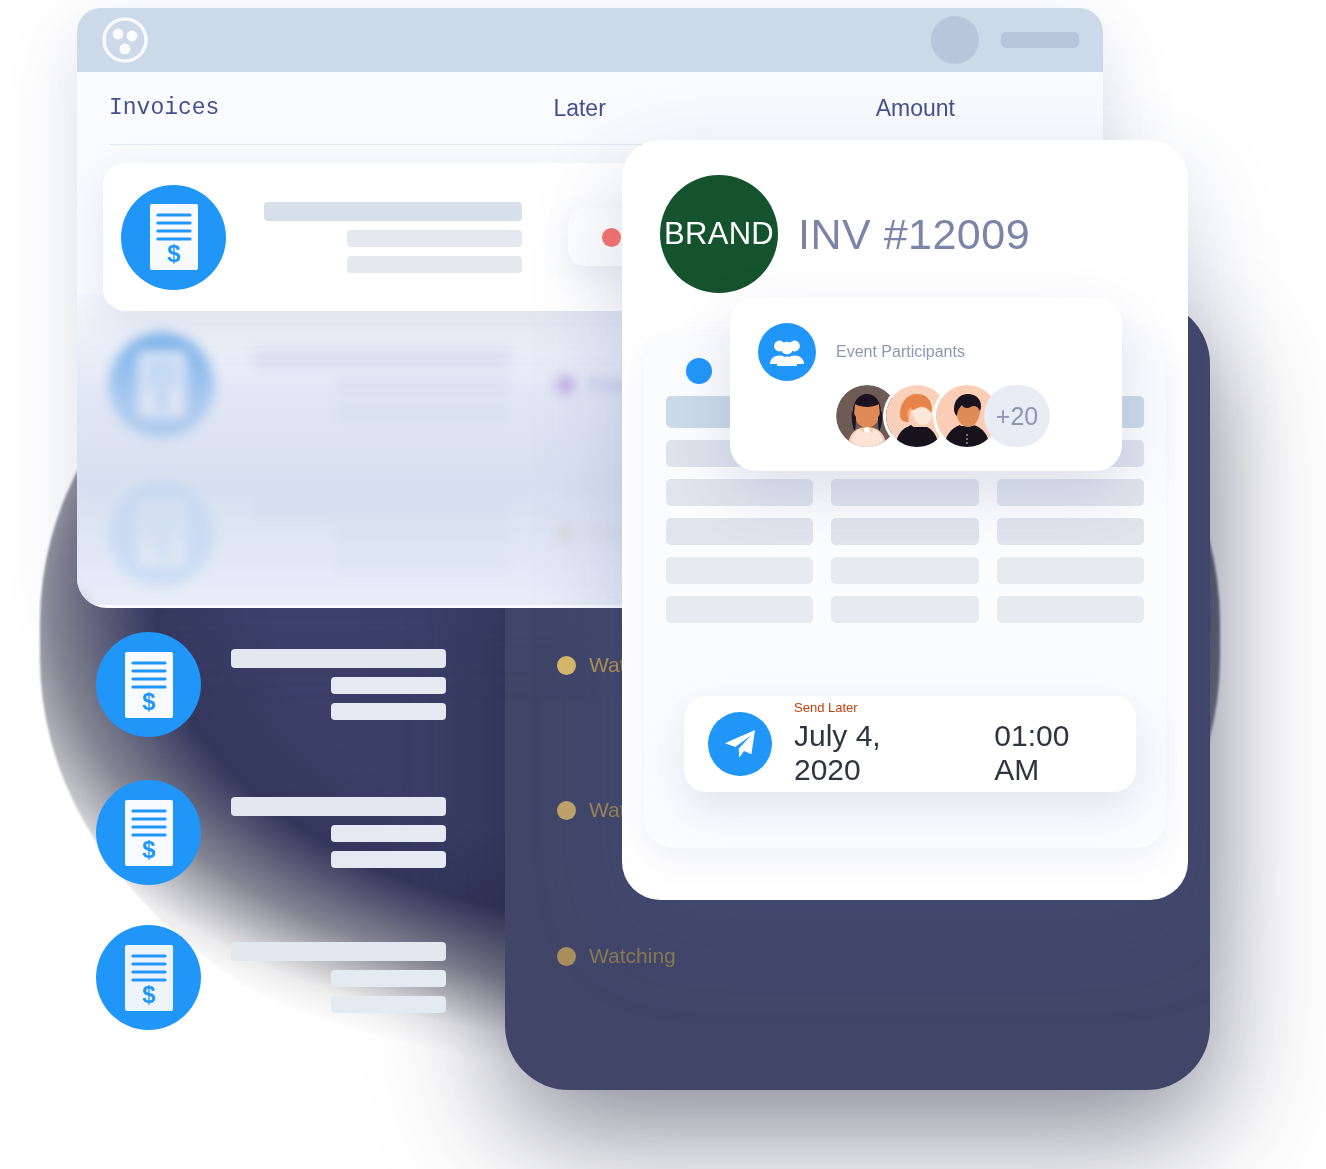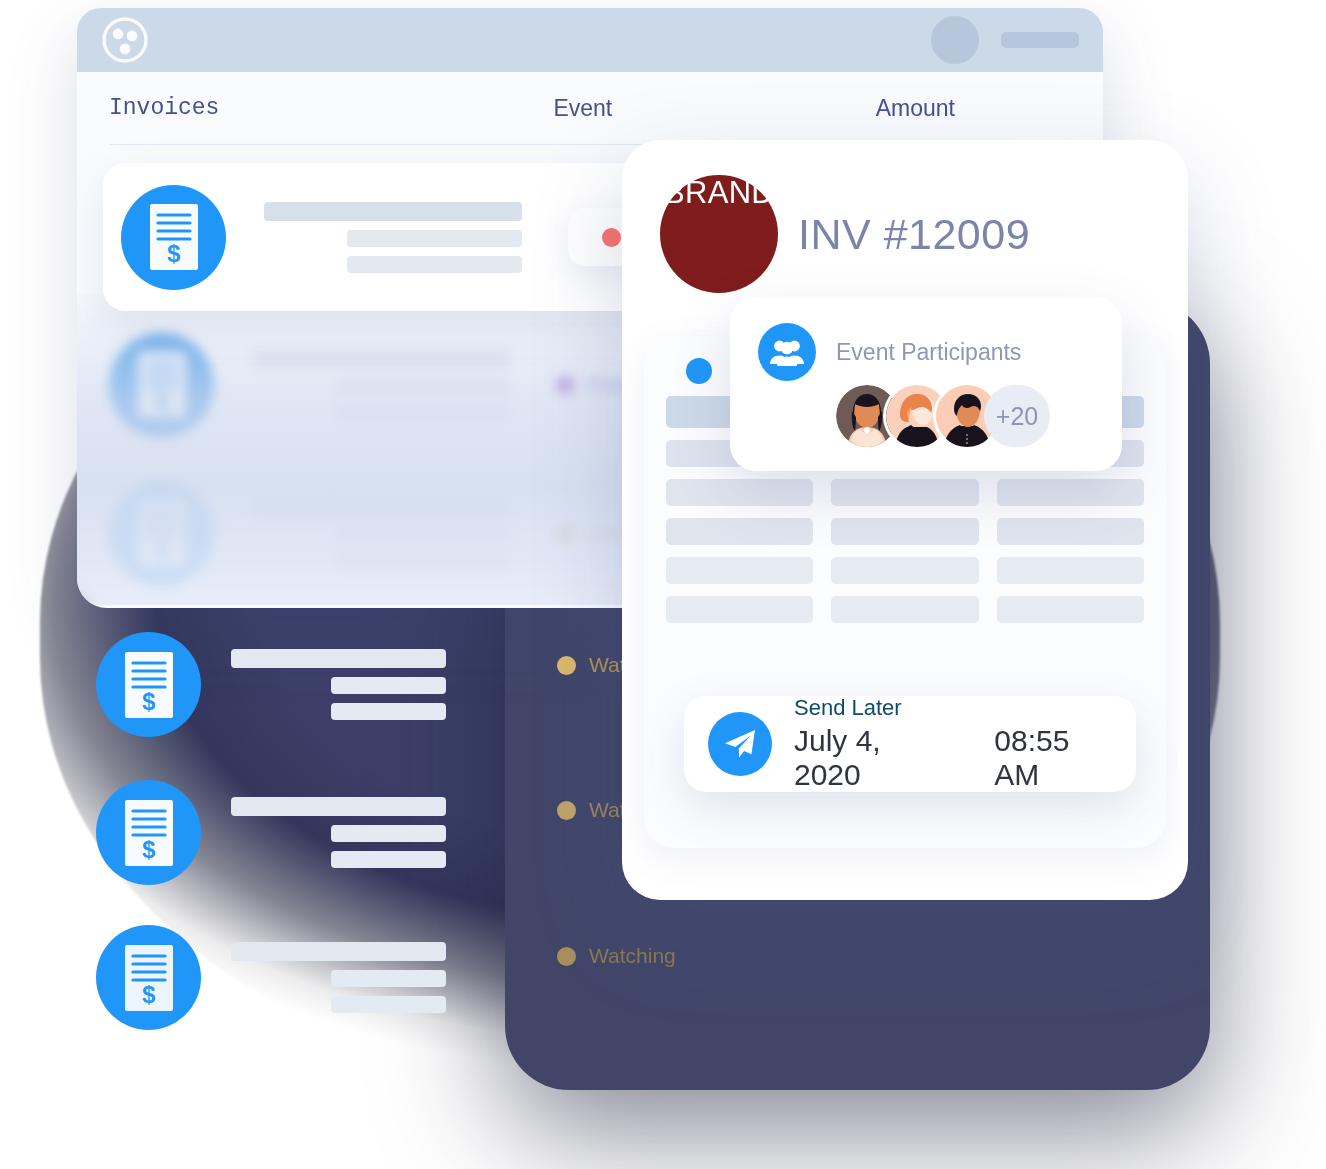--- a/index.html
+++ b/index.html
@@ -201,22 +201,22 @@
     border-radius: 38px;
     box-shadow: 0 34px 90px rgba(70,80,135,0.22);
     z-index: 20;
   }
   .inv-card-head {
     display: flex; align-items: center;
     padding: 35px 0 0 38px;
   }
   .brand-circle {
     width: 118px; height: 118px; border-radius: 50%;
-    background: #7f1d1d;
-    display: flex; justify-content: center;
+    background: #14532d;
+    display: flex; align-items: center; justify-content: center;
     color: #ffffff; font-size: 31px; letter-spacing: 0.3px;
     flex: 0 0 auto;
   }
   .inv-number {
     margin-left: 20px;
     font-size: 43px;
     color: #7a85a8;
     letter-spacing: 0.5px;
   }
 
@@ -264,21 +264,21 @@
     box-shadow: 0 22px 56px rgba(75,90,150,0.17);
     z-index: 30;
   }
   .pt-head { display: flex; align-items: center; gap: 20px; }
   .group-icon {
     width: 58px; height: 58px; border-radius: 50%;
     background: #2196f9;
     display: flex; align-items: center; justify-content: center;
     flex: 0 0 auto;
   }
-  .pt-title { font-size: 23px; color: #8e97b4; }
+  .pt-title { font-size: 16px; color: #8e97b4; }
   .avatar-row {
     display: flex; 
     margin-left: 78px; margin-top: 4px;
   }
   .avatar {
     width: 62px; height: 62px; border-radius: 50%;
     overflow: hidden; flex: 0 0 auto;
     margin-left: -12px;
     box-shadow: 0 0 0 3px #ffffff;
   }
@@ -307,21 +307,21 @@
     padding: 0 24px;
     z-index: 30;
   }
   .send-icon {
     width: 64px; height: 64px; border-radius: 50%;
     background: #2196f9;
     display: flex; align-items: center; justify-content: center;
     flex: 0 0 auto;
   }
   .send-texts { margin-left: 22px; flex: 1 1 auto; }
-  .send-label { font-size: 22px; color: #0c4a6e; line-height: 1.1; }
+  .send-label { font-size: 13px; color: #c2410c; line-height: 1.1; }
   .send-row2 { display: flex; align-items: flex-end; margin-top: 4px; gap: 6px; }
   .send-date { font-size: 30px; color: #2e3440; }
   .send-time { font-size: 30px; color: #2e3440; margin-left: 44px; }
 </style>
 </head>
 <body>
 
 <div id="stage">
 
   <div class="navy-blob"></div>
@@ -411,21 +411,21 @@
           <circle cx="24" cy="33" r="5.4" fill="#ffffff" opacity="0.9"></circle>
         </svg>
       </span>
       <span class="titlebar-spacer"></span>
       <span class="tb-avatar"></span>
       <span class="tb-bar"></span>
     </div>
 
     <div class="col-header">
       <span class="ch-invoices">Invoices</span>
-      <span class="ch-tags">Event</span>
+      <span class="ch-tags">Later</span>
       <span class="ch-amount">Amount</span>
     </div>
     <div class="header-rule"></div>
 
     <div class="list-area">
 
       <div class="inv-row elevated">
         <div class="inv-icon">
           <svg width="60" height="70" viewBox="0 0 60 70">
             <rect x="6" y="2" width="48" height="66" rx="2" fill="#f7fbff"></rect>
@@ -612,18 +612,18 @@
   <div class="send-later">
     <span class="send-icon">
       <svg width="36" height="36" viewBox="0 0 36 36">
         <path d="M33 4L3 17.2l10.3 3.7L29 9.3 16.8 22.6l.3 8.8L22 25.1l7.4 3.1z" fill="#ffffff"></path>
       </svg>
     </span>
     <span class="send-texts">
       <span class="send-label" style="display:block">Send Later</span>
       <span class="send-row2" style="display:flex">
         <span class="send-date">July 4, 2020</span>
-        <span class="send-time">08:55 AM</span>
+        <span class="send-time">01:00 AM</span>
       </span>
     </span>
   </div>
 
 </div>
 
 </body></html>

